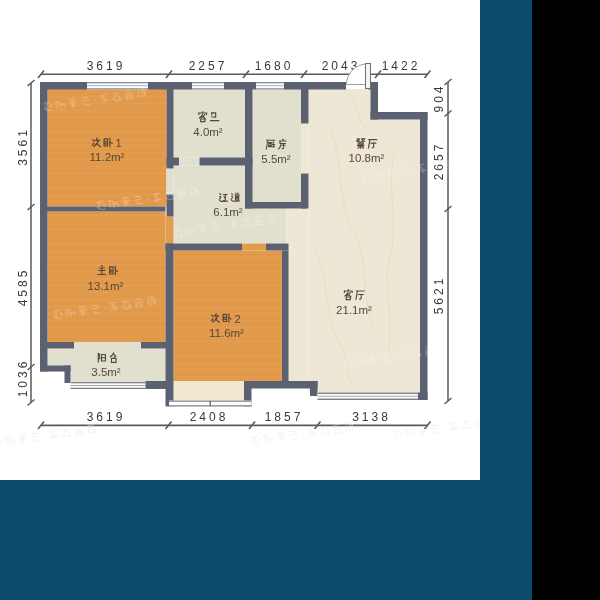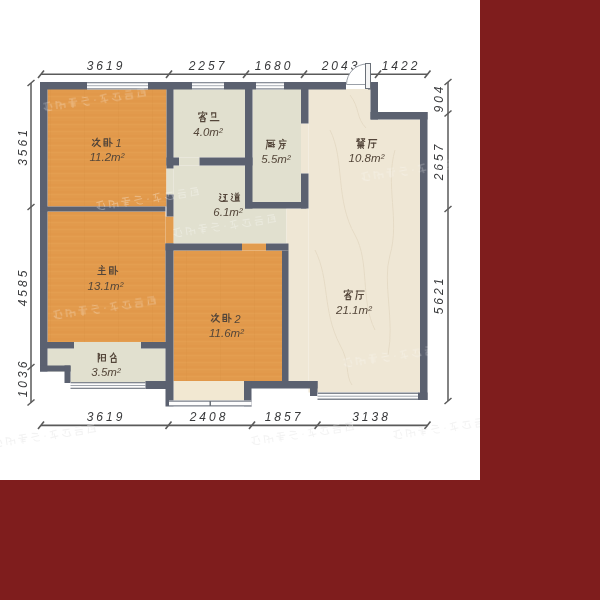--- a/index.html
+++ b/index.html
@@ -1,16 +1,16 @@
 <!DOCTYPE html>
 <html><head>
 <meta charset="utf-8">
 <style>
   html,body{margin:0;padding:0;background:#000;}
-  #stage{position:relative;width:600px;height:600px;background:#7f1d1d;font-family:"Liberation Sans",sans-serif;font-style:italic;}
+  #stage{position:relative;width:532px;height:600px;background:#0c4a6e;font-family:"Liberation Sans",sans-serif;}
   #content{position:absolute;left:0;top:0;width:480px;height:480px;background:#ffffff;}
   svg{display:block;}
   text{font-family:"Liberation Sans",sans-serif;}
 </style>
 </head>
 <body>
 <div id="stage">
 <div id="content">
 <svg width="480" height="480" viewBox="0 0 480 480" xmlns="http://www.w3.org/2000/svg">
 <defs>

